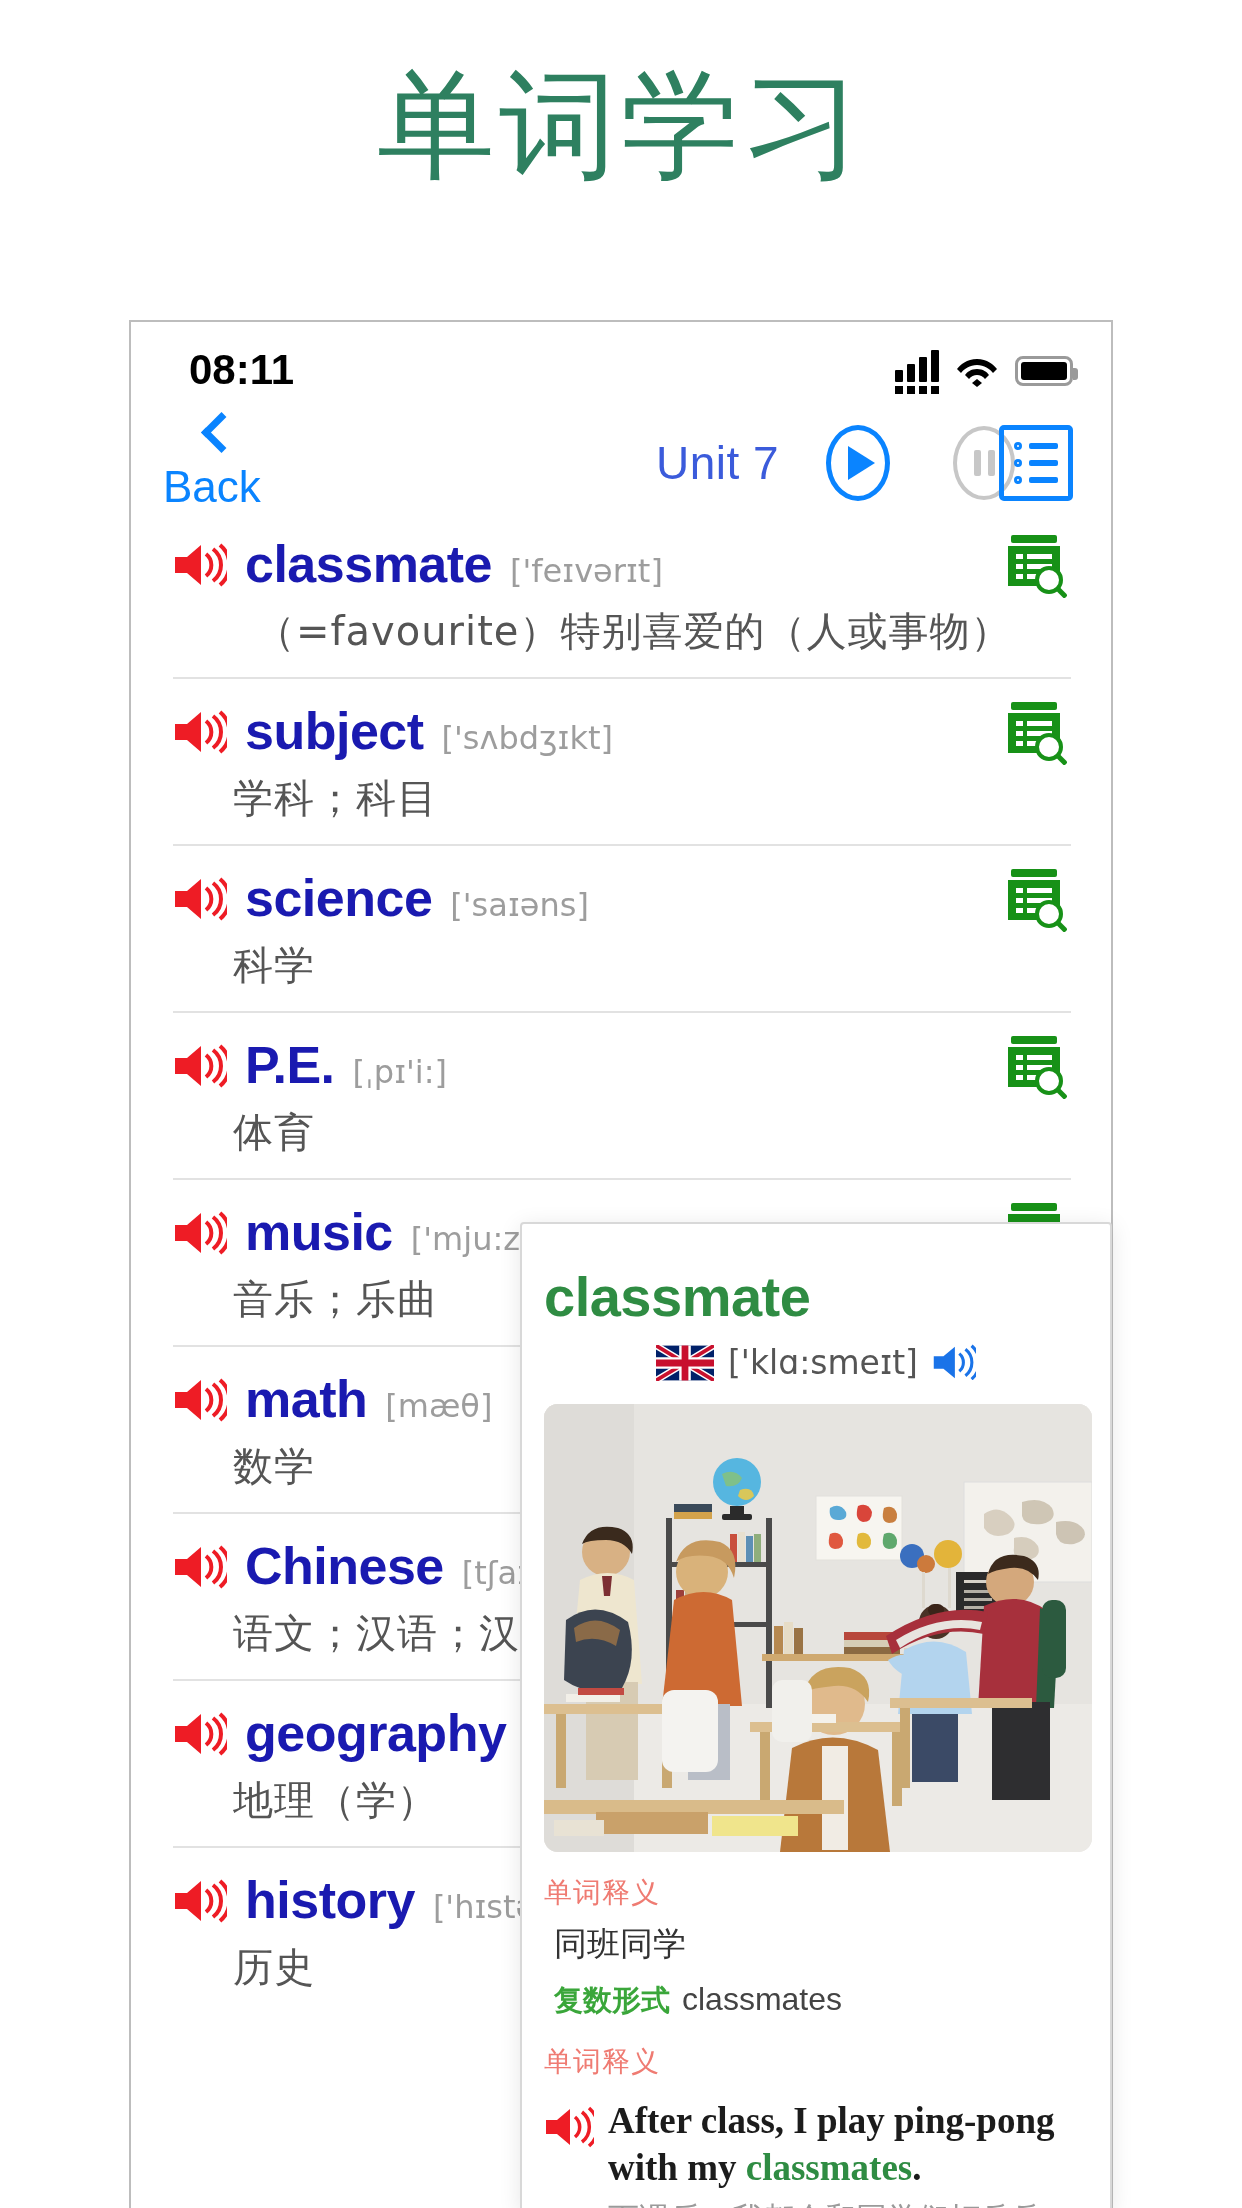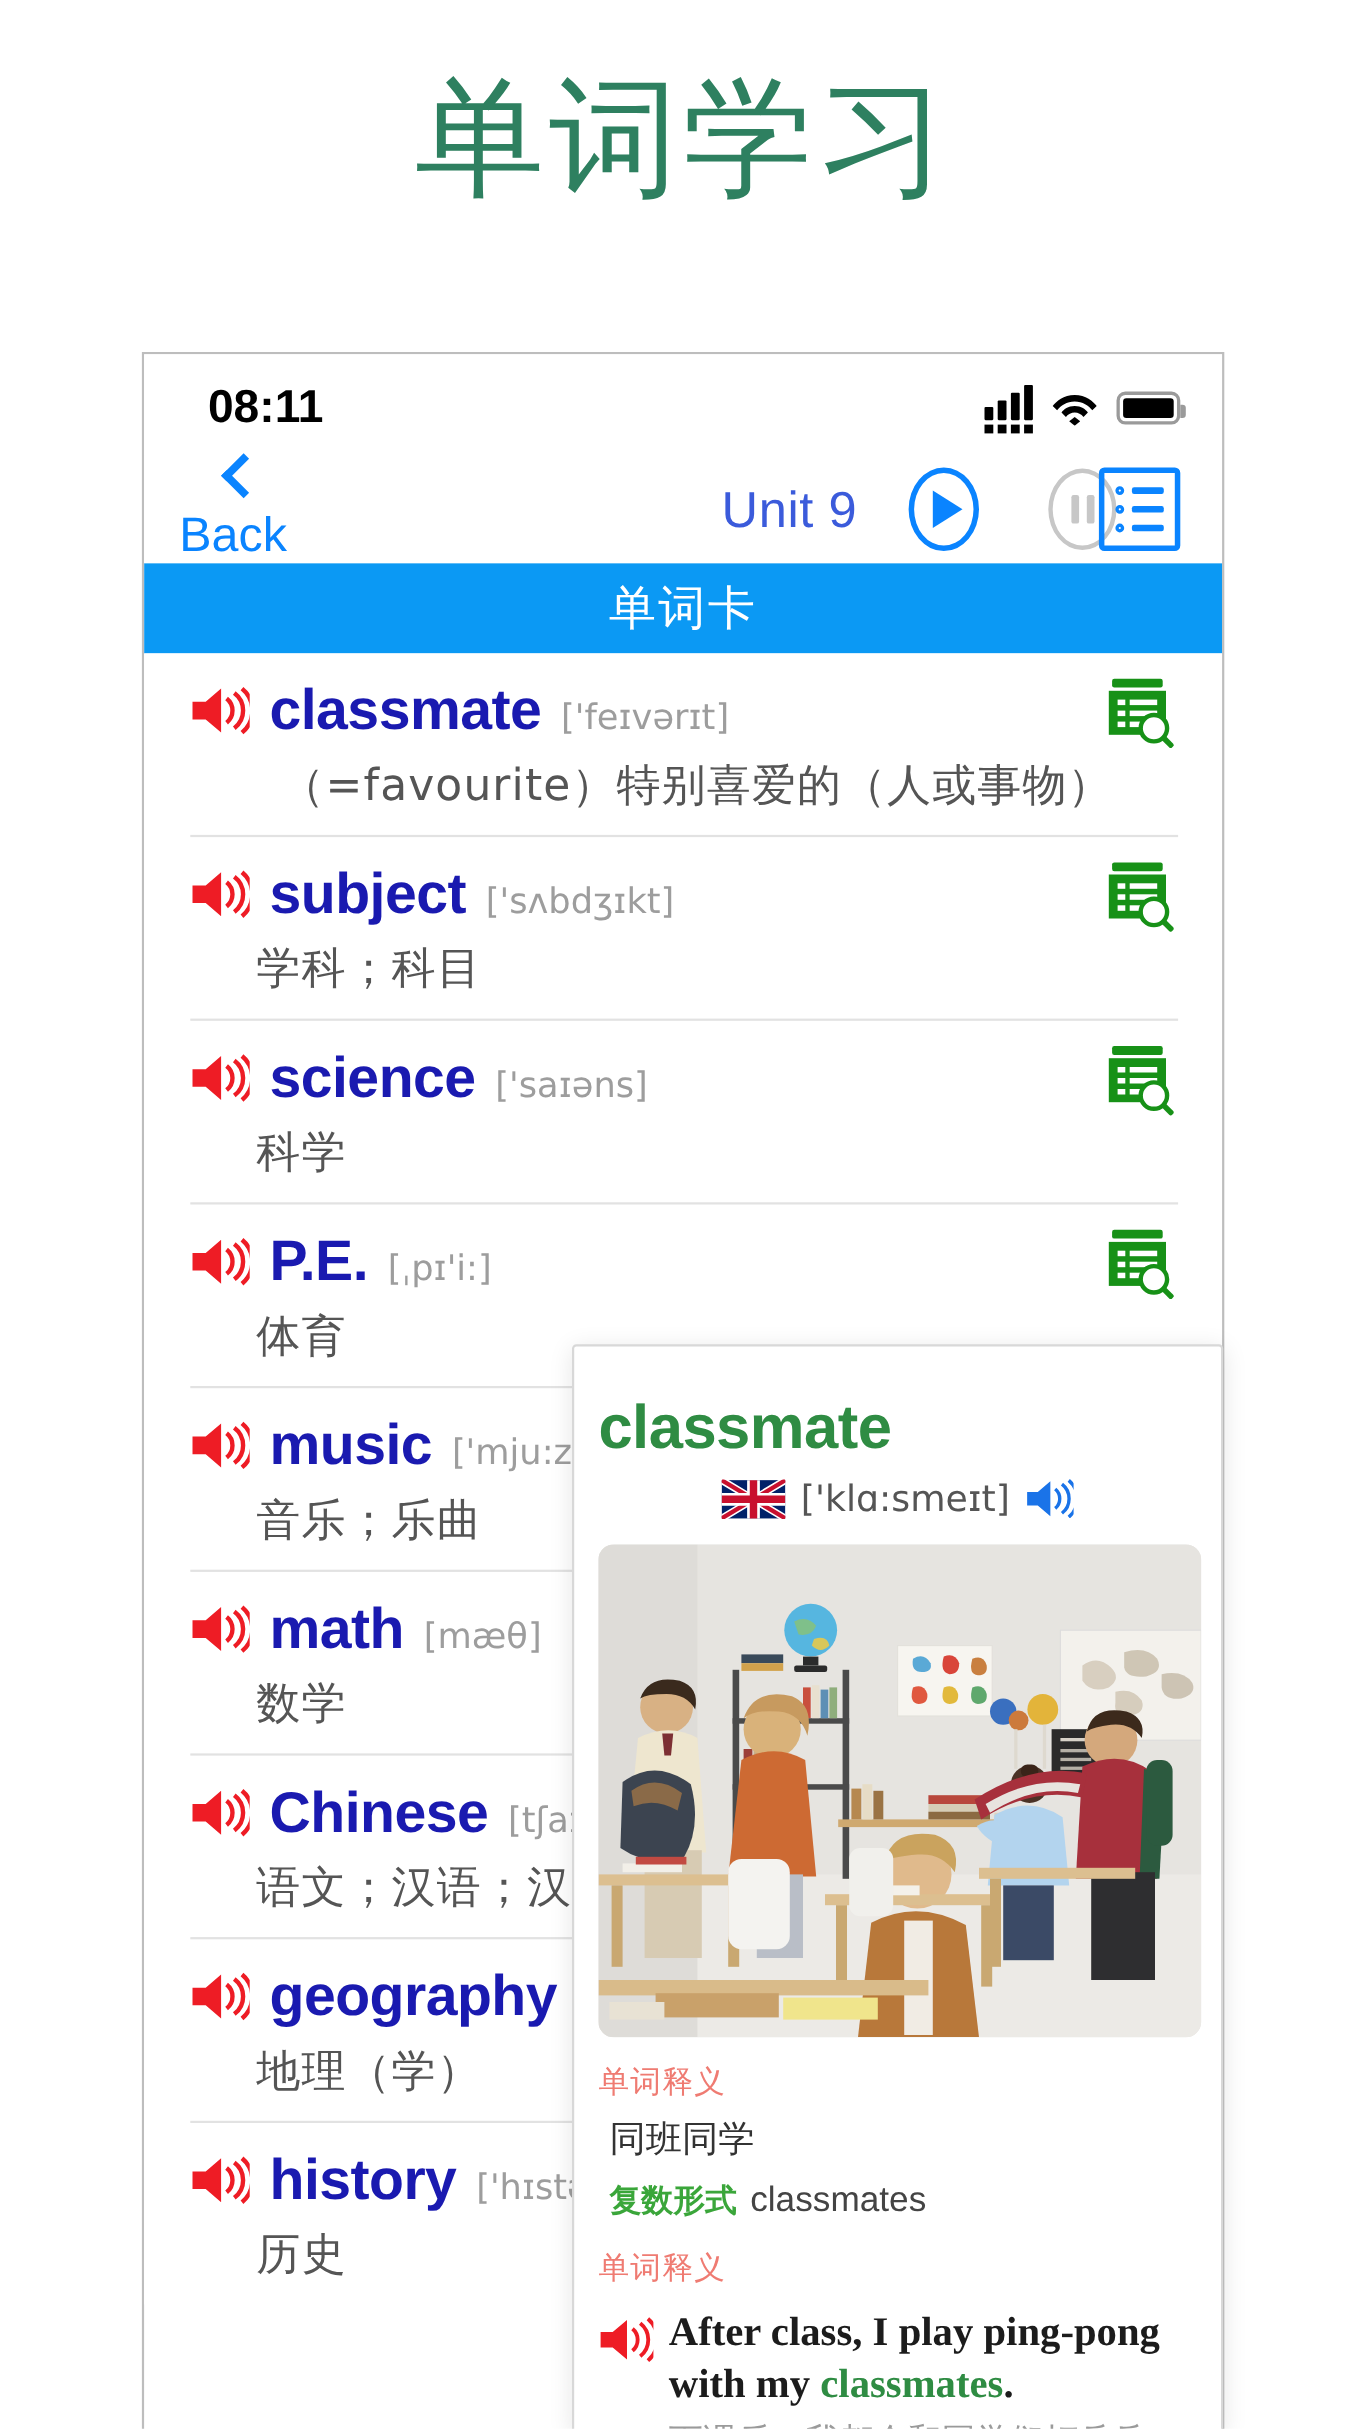--- a/index.html
+++ b/index.html
@@ -244,21 +244,21 @@
           <div class="batt-nub"></div>
         </div>
       </div>
     </div>
 
     <div class="navbar">
       <div class="nav-back">
         <span class="chev"></span>
         <span class="nav-back-label">Back</span>
       </div>
-      <div class="nav-unit">Unit 9</div>
+      <div class="nav-unit">Unit 7</div>
       <div class="nav-play">
         <span class="tri-play"></span>
       </div>
       <div class="nav-pause">
         <span></span>
           <span></span>
       </div>
       <div class="nav-list">
         <div class="row">
             <span class="dot"></span>
@@ -268,21 +268,20 @@
             <span class="dot"></span>
             <span class="bar"></span>
           </div>
         <div class="row">
             <span class="dot"></span>
             <span class="bar"></span>
           </div>
       </div>
     </div>
 
-    <div class="banner">单词卡</div>
 
     <div class="wordlist">
 
       <div class="word-row">
         <div class="word-head">
           <span class="spk">
             <svg viewBox="0 0 54 46">
                 <path d="M2 15 h12 L28 3 v40 L14 31 H2 Z" fill="#ee1c25"></path>
             <path d="M33 12 a14 14 0 0 1 0 22" stroke="#ee1c25" stroke-width="4" fill="none"></path>
             <path d="M40 7 a20 20 0 0 1 0 32" stroke="#ee1c25" stroke-width="4" fill="none"></path>

